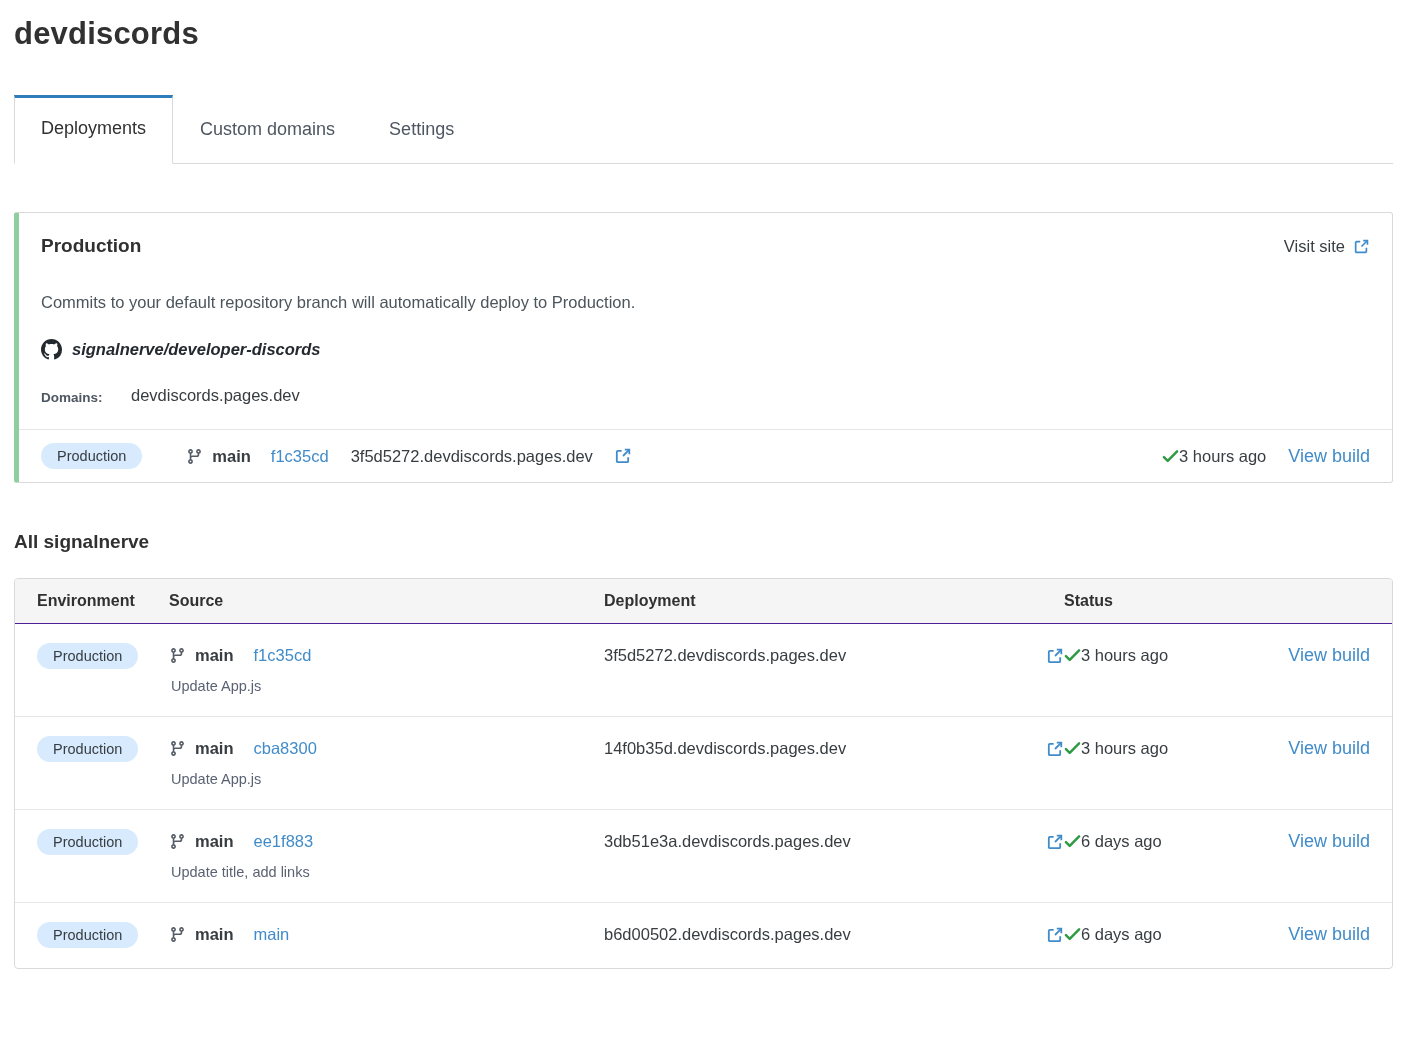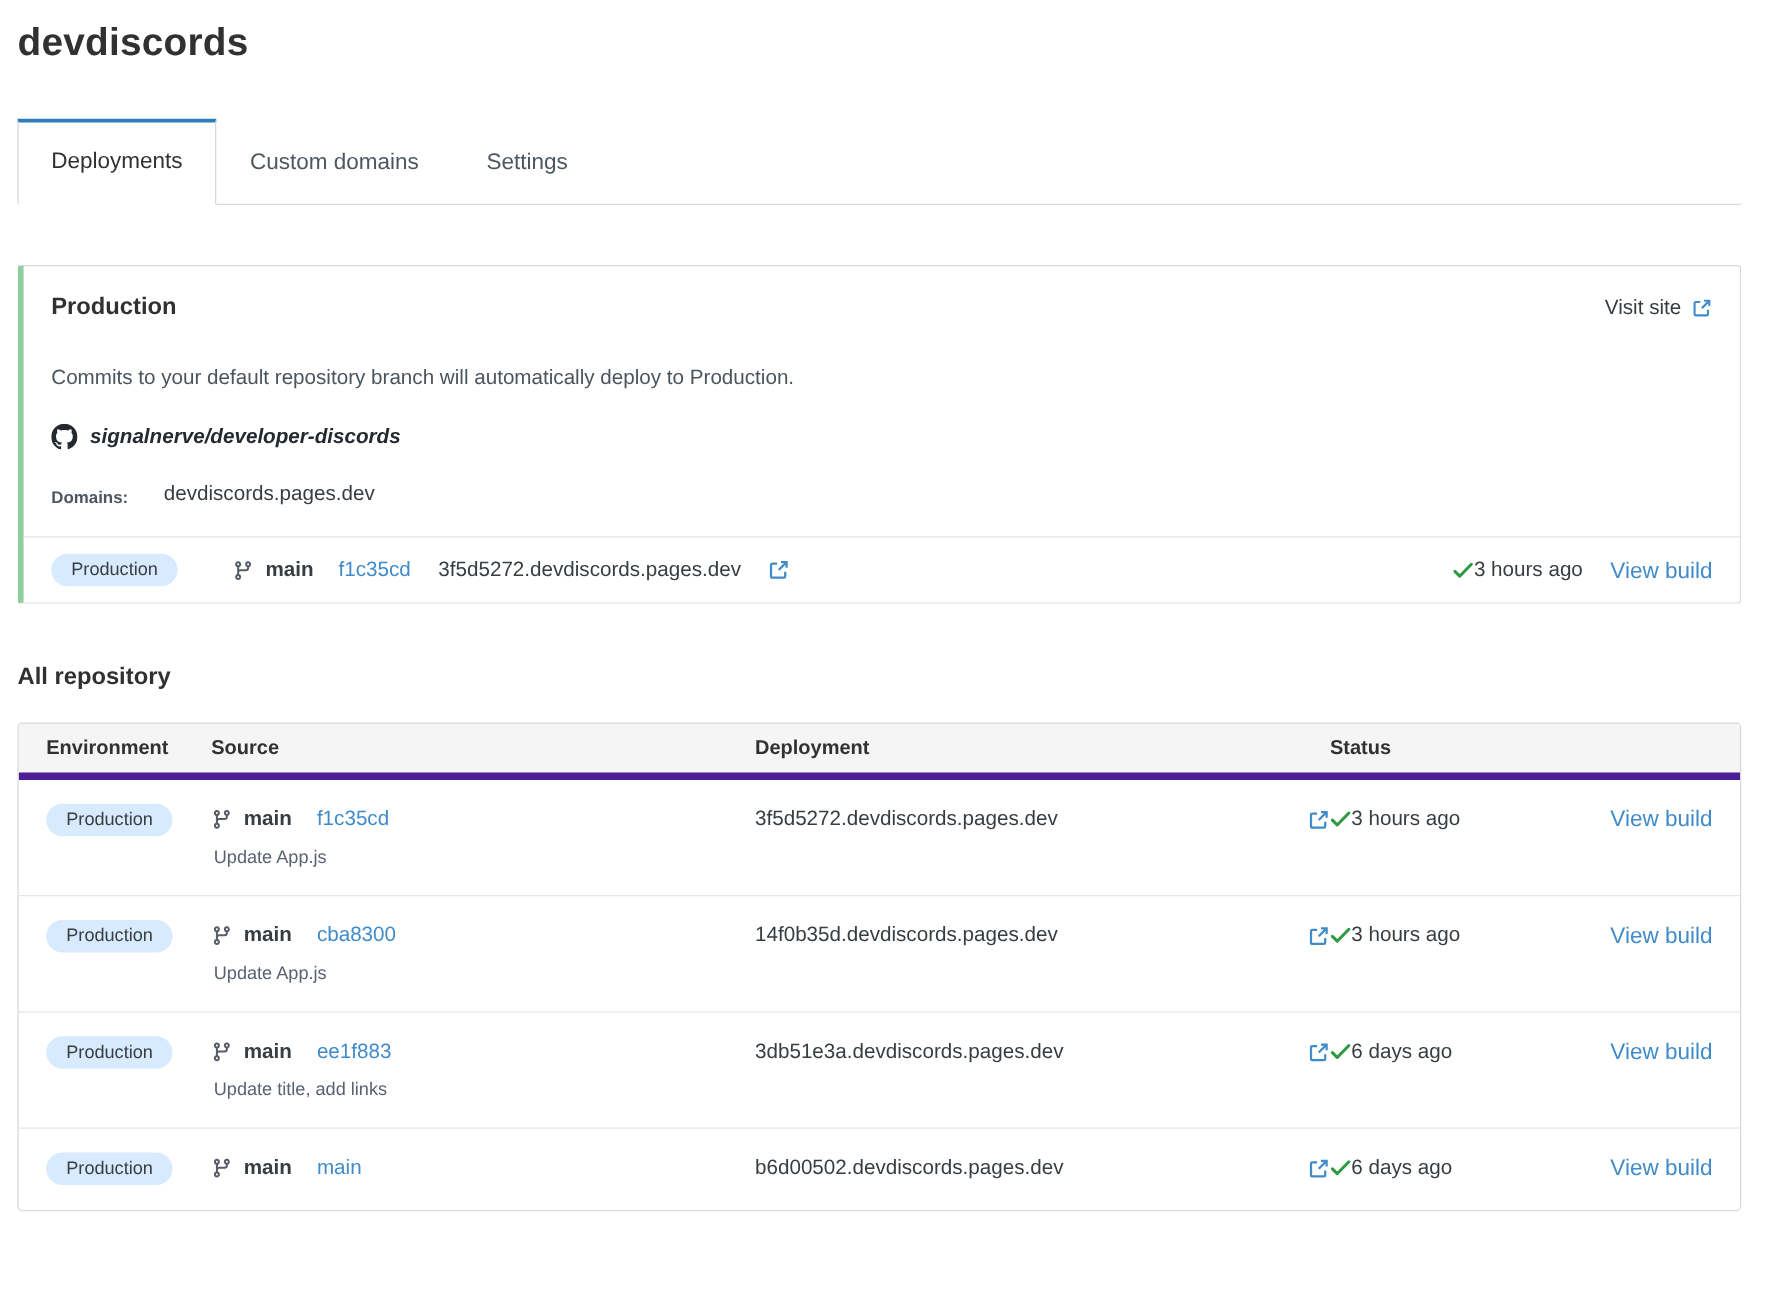--- a/index.html
+++ b/index.html
@@ -87,21 +87,21 @@
   .table{
     margin-top:25px;border:1px solid var(--border);border-radius:4px;overflow:hidden;
   }
   .t-header,.t-row{
     display:grid;
     grid-template-columns:132px 435px 460px 1fr auto;
     padding:0 22px;
   }
   .t-header{
     background:var(--header-bg);
-    border-bottom:6px solid #4c1d95;
+    border-bottom:1px solid #4c1d95;
     align-items:center;height:45px;
   }
   .t-header .th{font-size:16px;font-weight:bold;color:var(--text-dark);}
   .t-row{padding-top:16px;padding-bottom:22px;align-items:start;}
   .t-row + .t-row{border-top:1px solid var(--row-border);}
   .t-row:last-child{padding-bottom:18px;}
   .cell-first{display:flex;align-items:center;min-height:31px;}
   .source-cell{display:flex;flex-direction:column;}
   .commit-message{font-size:14.5px;color:var(--text-gray);margin-top:7px;padding-left:2px;}
   .commit-message:empty{display:none;}
@@ -191,21 +191,21 @@
               <use href="#i-check"></use>
             </svg>
         </span>
         <span class="status-time">3 hours ago</span>
       </span>
       <a class="view-build">View build</a>
     </span>
   </div>
 </div>
 
-<h2 class="section-title">All repository</h2>
+<h2 class="section-title">All signalnerve</h2>
 
 <div class="table">
   <div class="t-header">
     <span class="th">Environment</span>
     <span class="th">Source</span>
     <span class="th">Deployment</span>
     <span class="th">Status</span>
     <span class="th"></span>
   </div>
 

